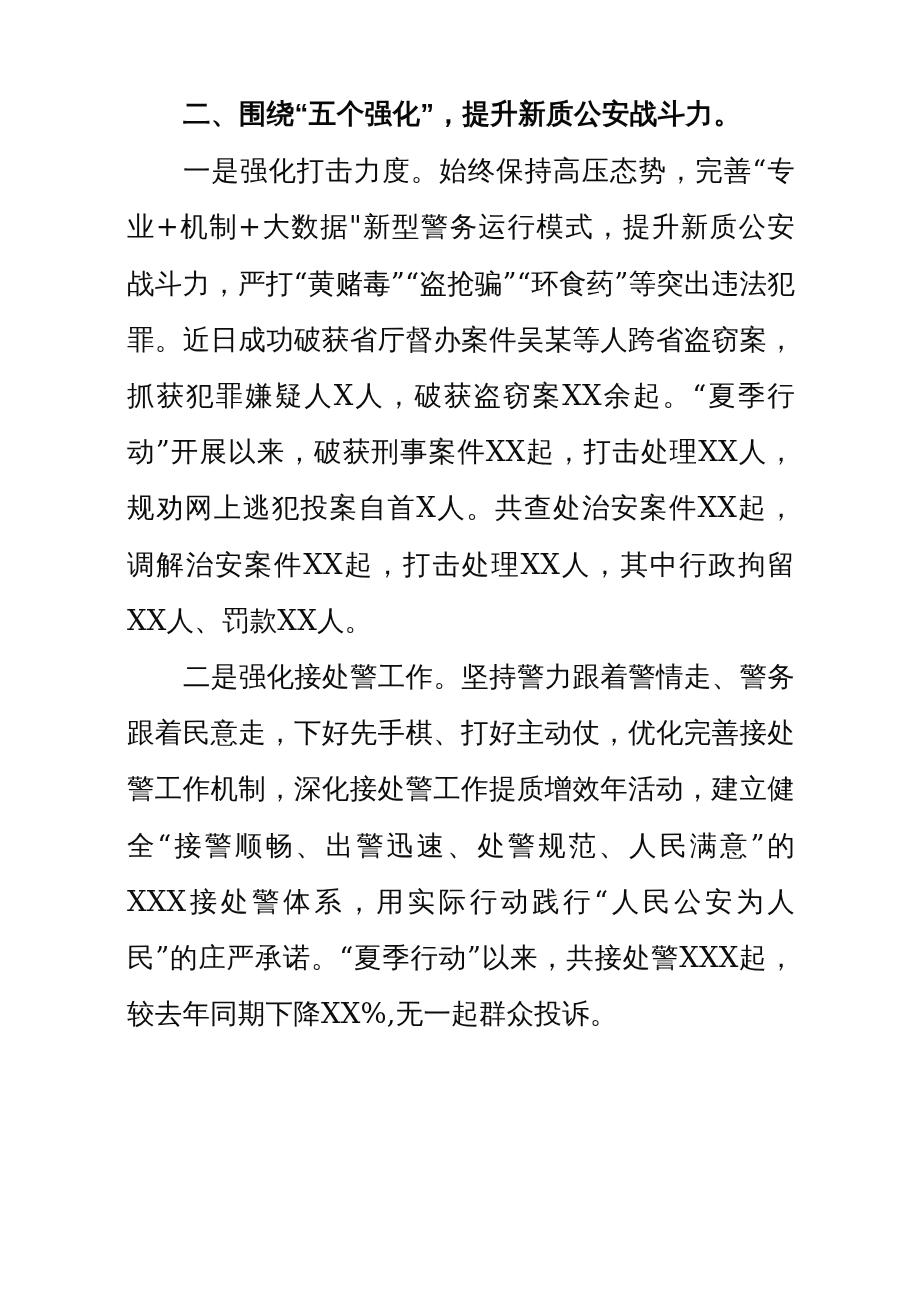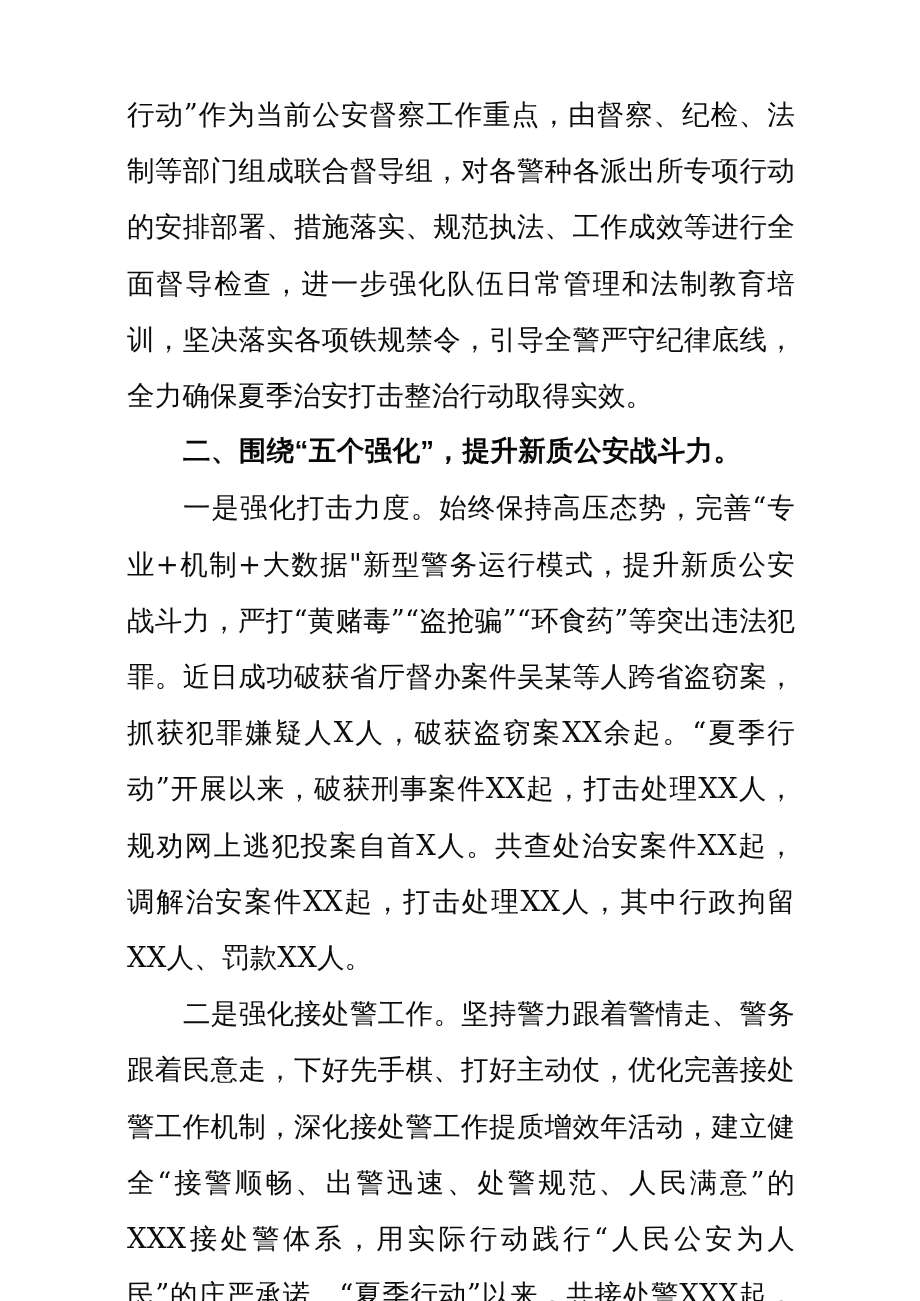--- a/index.html
+++ b/index.html
@@ -68,21 +68,20 @@
   .flow > .heading {
     margin-bottom: 0;
   }
 </style>
 </head>
 <body>
 
 <div class="page">
   <div class="doc-body flow">
 
-    <p class="para cont">行动”作为当前公安督察工作重点，由督察、纪检、法制等部门组成联合督导组，对各警种各派出所专项行动的安排部署、措施落实、规范执法、工作成效等进行全面督导检查，进一步强化队伍日常管理和法制教育培训，坚决落实各项铁规禁令，引导全警严守纪律底线，全力确保夏季治安打击整治行动取得实效。</p>
 
     <p class="heading">二、围绕“五个强化”，提升新质公安战斗力。</p>
 
     <p class="para indent">一是强化打击力度。始终保持高压态势，完善“专业+机制+大数据"新型警务运行模式，提升新质公安战斗力，严打“黄赌毒”“盗抢骗”“环食药”等突出违法犯罪。近日成功破获省厅督办案件吴某等人跨省盗窃案，抓获犯罪嫌疑人X人，破获盗窃案XX余起。“夏季行动”开展以来，破获刑事案件XX起，打击处理XX人，规劝网上逃犯投案自首X人。共查处治安案件XX起，调解治安案件XX起，打击处理XX人，其中行政拘留XX人、罚款XX人。</p>
 
     <p class="para indent">二是强化接处警工作。坚持警力跟着警情走、警务跟着民意走，下好先手棋、打好主动仗，优化完善接处警工作机制，深化接处警工作提质增效年活动，建立健全“接警顺畅、出警迅速、处警规范、人民满意”的XXX接处警体系，用实际行动践行“人民公安为人民”的庄严承诺。“夏季行动”以来，共接处警XXX起，较去年同期下降XX%,无一起群众投诉。</p>
 
   </div>
 </div>
 

